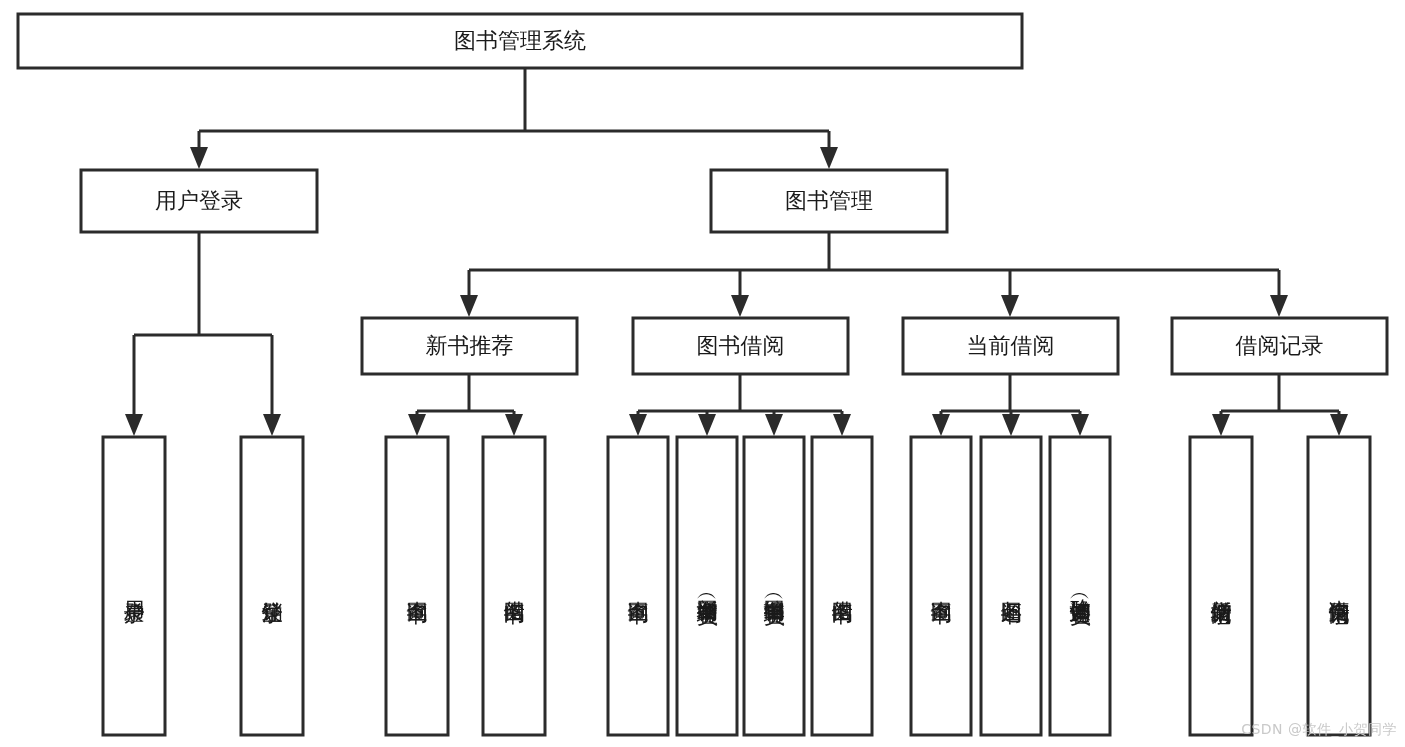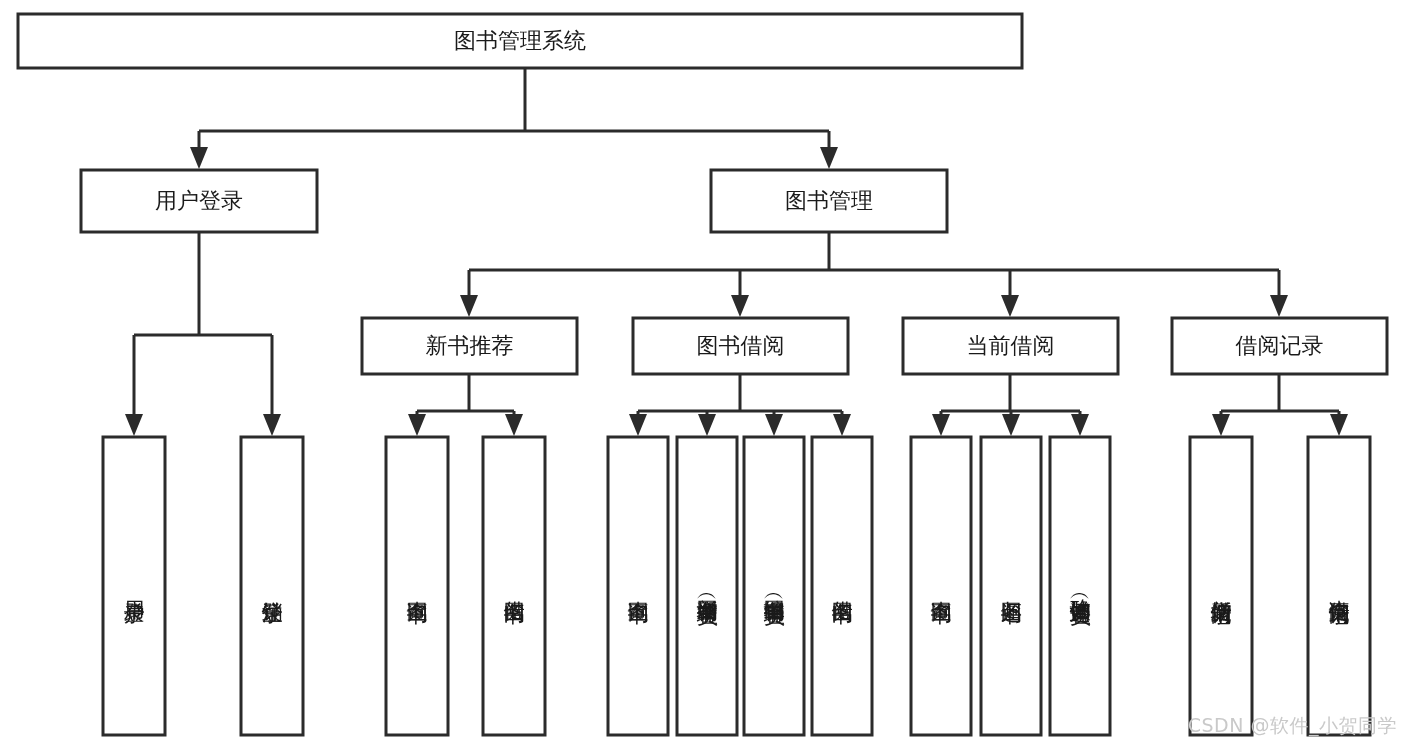--- a/index.html
+++ b/index.html
@@ -65,21 +65,21 @@
     display: flex;
     align-items: center;
     justify-content: center;
     pointer-events: none;
   }
   #watermark {
     position: absolute;
     right: 8px;
     bottom: 8px;
     font-family: "DejaVu Sans", "Liberation Sans", sans-serif;
-    font-size: 19px;
+    font-size: 14px;
     color: #c9c9c9;
     letter-spacing: 0.5px;
     white-space: nowrap;
   }
 </style>
 </head>
 <body>
 
 <div id="diagram-root">
 

